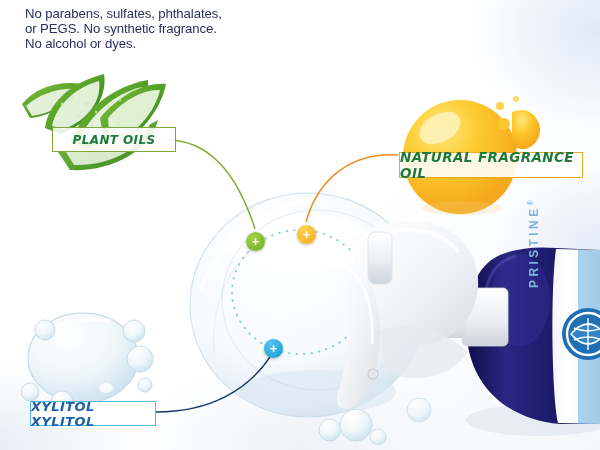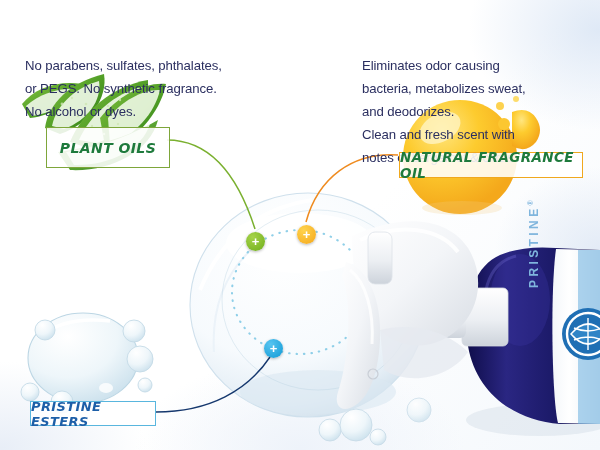--- a/index.html
+++ b/index.html
@@ -12,37 +12,37 @@
     position:relative;width:600px;height:450px;overflow:hidden;
     background:
       radial-gradient(ellipse 180px 140px at 598px 30px, #dfe9f6 0%, rgba(223,233,246,0) 72%),
       radial-gradient(ellipse 150px 120px at 600px 250px, #e3ebf6 0%, rgba(227,235,246,0) 70%),
       radial-gradient(ellipse 200px 120px at 2px 448px, #e8eef7 0%, rgba(232,238,247,0) 72%),
       radial-gradient(ellipse 220px 120px at 300px 448px, #eef3fa 0%, rgba(238,243,250,0) 75%),
       linear-gradient(135deg,#ffffff 0%,#ffffff 55%,#f4f8fc 100%);
   }
   .svg-layer{position:absolute;left:0;top:0;width:600px;height:450px;}
   .txt{
-    position:absolute;color:#2b2f60;font-size:13.2px;line-height:23px;
-    letter-spacing:-0.1px;white-space:pre-line;margin-top:48px;
+    position:absolute;color:#2b2f60;font-size:13.2px;line-height:15px;
+    letter-spacing:-0.1px;white-space:pre-line;
   }
   #copy-top-left{left:25px;top:6px;width:270px;}
   #copy-top-right{left:362px;top:6px;width:230px;}
   #copy-plant-body{left:29px;top:180px;width:180px;}
 
   .tag{
     position:absolute;background:rgba(255,255,255,0.88);
     display:flex;align-items:center;justify-content:center;
     font-family:"DejaVu Sans",sans-serif;
     font-weight:700;font-style:italic;letter-spacing:0.4px;
     box-sizing:border-box;
   }
   #tag-plant-oils{
-    left:46px;top:127px;width:124px;height:41px;
-    border:1.4px solid #7ea63a;color:#1e7a3c;font-size:14px;
+    left:52px;top:127px;width:124px;height:25px;
+    border:1.4px solid #7ea63a;color:#1e7a3c;font-size:12px;
   }
   #tag-fragrance{
     left:399px;top:152px;width:184px;height:26px;
     border:1.4px solid #f0a81e;color:#1e7a3c;font-size:13.5px;
   }
   #tag-xylitol{
     left:30px;top:401px;width:126px;height:25px;
     border:1.4px solid #59b6de;color:#1d5fa8;font-size:13px;
   }
   .hotspot{
@@ -229,32 +229,27 @@
       <path d="M167 140 C210 140 238 176 255 229" fill="none" stroke="#7ab02f" stroke-width="1.5"></path>
       <path d="M398 155 C352 152 318 178 306 222" fill="none" stroke="#ef8b1f" stroke-width="1.5"></path>
       <path d="M156 412 C210 412 248 390 270 357" fill="none" stroke="#16386e" stroke-width="1.4"></path>
     </g>
   </svg>
 
   <div class="txt" id="copy-top-left">No parabens, sulfates, phthalates,
 or PEGS. No synthetic fragrance.
 No alcohol or dyes.</div>
 
-  <div class="txt" id="copy-top-right">Eliminates odor causing
-bacteria, metabolizes sweat,
-and deodorizes.
-Clean and fresh scent with
-notes of bergamot &amp; citrus.</div>
 
 
   <div class="tag" id="tag-plant-oils">PLANT OILS</div>
 
   <div class="tag" id="tag-fragrance">NATURAL FRAGRANCE OIL</div>
 
-  <div class="tag" id="tag-xylitol">PRISTINE ESTERS</div>
+  <div class="tag" id="tag-xylitol">XYLITOL XYLITOL</div>
 
   <div class="hotspot" id="hotspot-plant">
     <span>+</span>
   </div>
   <div class="hotspot" id="hotspot-fragrance">
     <span>+</span>
   </div>
   <div class="hotspot" id="hotspot-xylitol">
     <span>+</span>
   </div>

